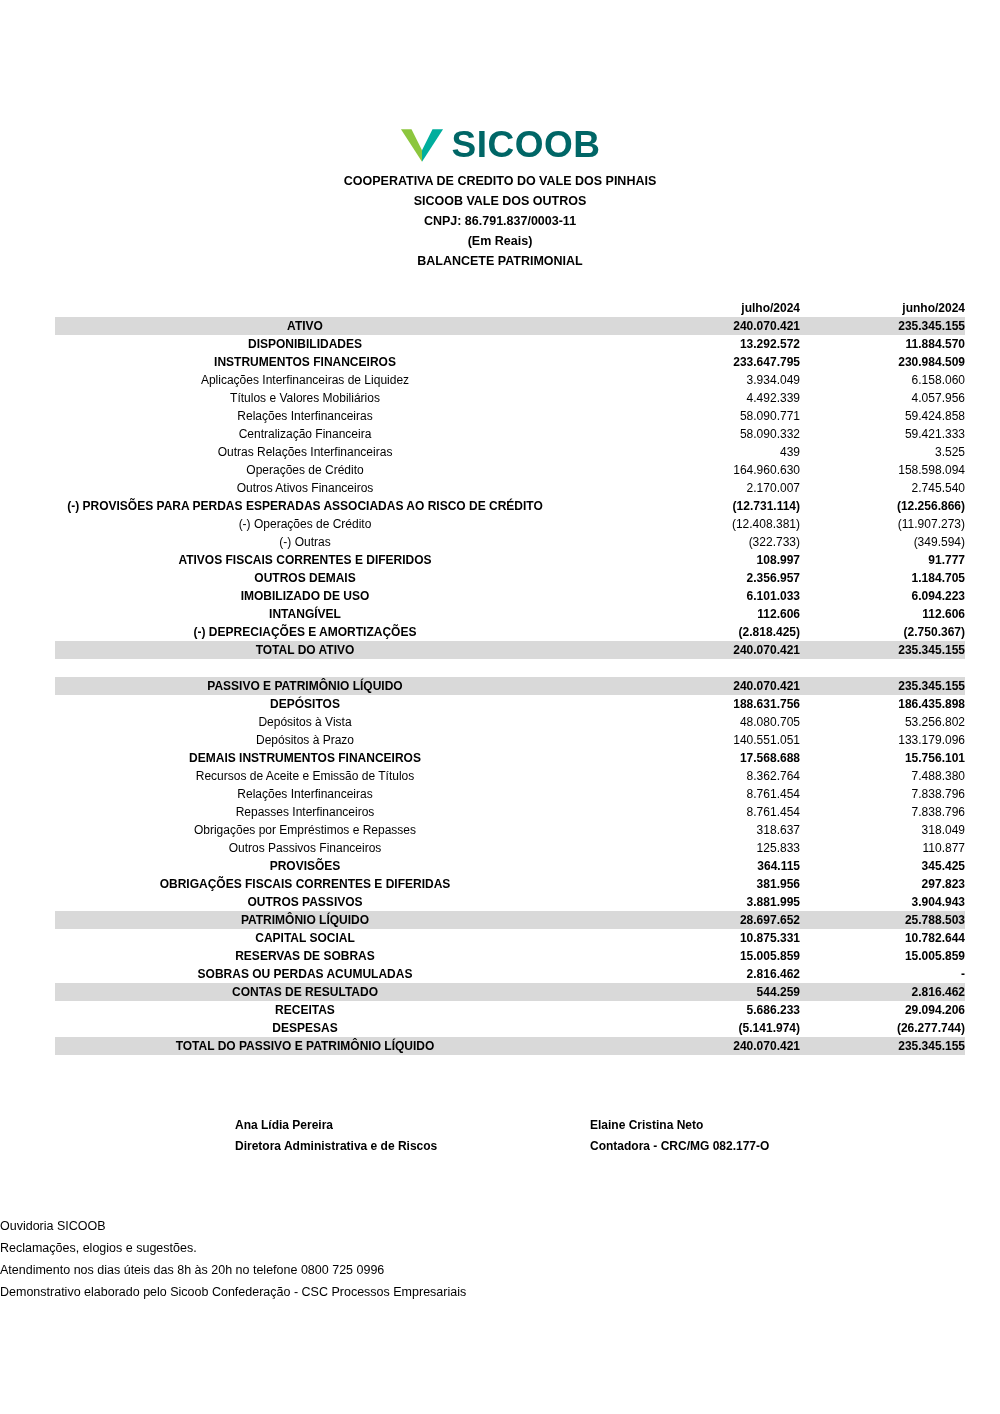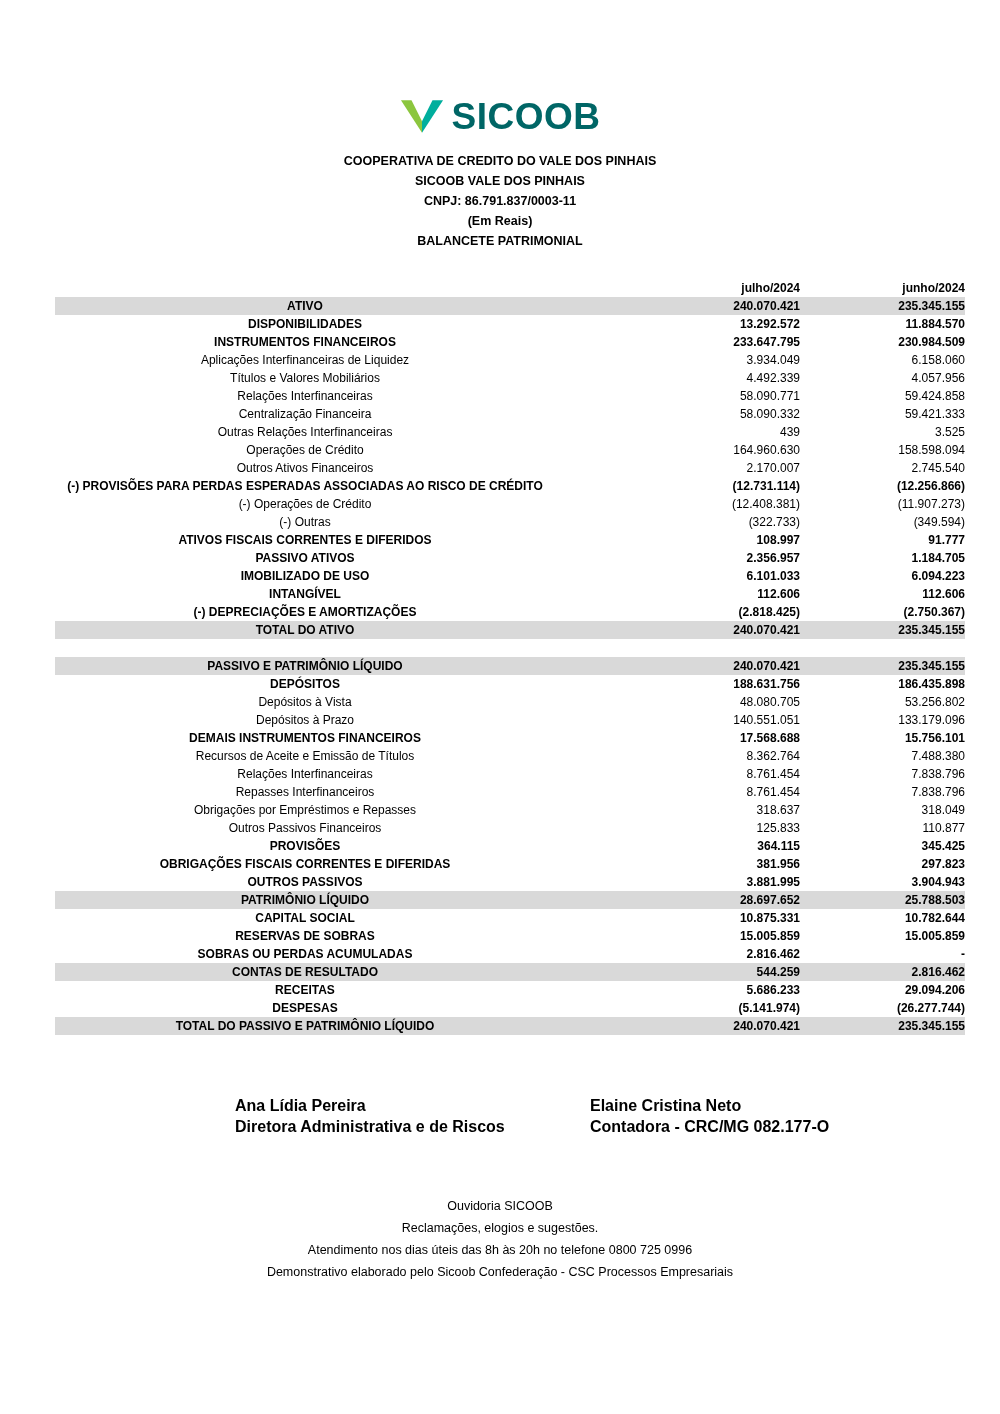--- a/index.html
+++ b/index.html
@@ -14,38 +14,39 @@
     color: #000000;
     position: relative;
     overflow: hidden;
   }
   .page { width: 1000px; height: 1414px; }
 
   
   .logo {
     display: flex;
     justify-content: center;
-    align-items: center;
+    align-items: flex-end;
     gap: 8px;
     padding-top: 98px;
+    margin-top: 28px;
   }
   .logo-icon { display: block; }
   .arm-left  { fill: var(--brand-green, #8CC63E); }
   .arm-right { fill: var(--brand-turquoise, #00AE9D); }
   .logo-text {
     font-size: 37px;
     font-weight: bold;
     color: var(--brand-teal, #006666);
     letter-spacing: 0.5px;
     line-height: 1;
   }
 
   
   .title-block {
-    margin-top: 16px;
+    margin-top: 8px;
     text-align: center;
     font-weight: bold;
     font-size: 12.5px;
     line-height: 20px;
   }
 
   
   table.balance {
     margin: 28px 35px 12px 55px;
     width: 910px;
@@ -72,51 +73,50 @@
   tr.section { background: var(--section-row-bg, #D9D9D9); font-weight: bold; }
   tr.bold { font-weight: bold; }
   tr.plain { font-weight: normal; }
   tr.vb td.val { font-weight: normal; }
   tr.spacer td { line-height: 18px; }
 
   
   .signatures {
     display: flex;
     margin-top: 60px;
-    font-size: 16px;
+    font-size: 12px;
     font-weight: bold;
     line-height: 21px;
   }
   .sig-left { margin-left: 235px; width: 355px; }
   .sig-right { }
 
   
   .footer {
     margin-top: 58px;
-    text-align: center;
     font-size: 12.5px;
     line-height: 22px;
   }
 </style>
 </head>
 <body>
 
 <div class="page">
 
   <div class="logo">
     <svg class="logo-icon" width="44" height="35" viewBox="0 0 92 72" aria-hidden="true">
       <polygon class="arm-left" points="2,2 24,2 46,46 46,70"></polygon>
       <polygon class="arm-right" points="90,2 68,2 46,46 46,70"></polygon>
     </svg>
     <span class="logo-text">SICOOB</span>
   </div>
 
   <div class="title-block">
     <div>COOPERATIVA DE CREDITO DO VALE DOS PINHAIS</div>
-    <div>SICOOB VALE DOS PINHAIS</div>
+    <div>SICOOB VALE DOS OUTROS</div>
     <div>CNPJ: 86.791.837/0003-11</div>
     <div>(Em Reais)</div>
     <div>BALANCETE PATRIMONIAL</div>
   </div>
 
   <table class="balance">
     <colgroup>
       <col class="c-label">
       <col class="c-v1">
       <col class="c-v2">
@@ -193,21 +193,21 @@
           <td class="lbl ind1">(-) Outras</td>
           <td class="val">(322.733)</td>
           <td class="val">(349.594)</td>
         </tr>
         <tr class="bold">
           <td class="lbl ind0">ATIVOS FISCAIS CORRENTES E DIFERIDOS</td>
           <td class="val">108.997</td>
           <td class="val">91.777</td>
         </tr>
         <tr class="bold">
-          <td class="lbl ind0">PASSIVO ATIVOS</td>
+          <td class="lbl ind0">OUTROS DEMAIS</td>
           <td class="val">2.356.957</td>
           <td class="val">1.184.705</td>
         </tr>
         <tr class="bold">
           <td class="lbl ind0">IMOBILIZADO DE USO</td>
           <td class="val">6.101.033</td>
           <td class="val">6.094.223</td>
         </tr>
         <tr class="bold">
           <td class="lbl ind0">INTANGÍVEL</td>

